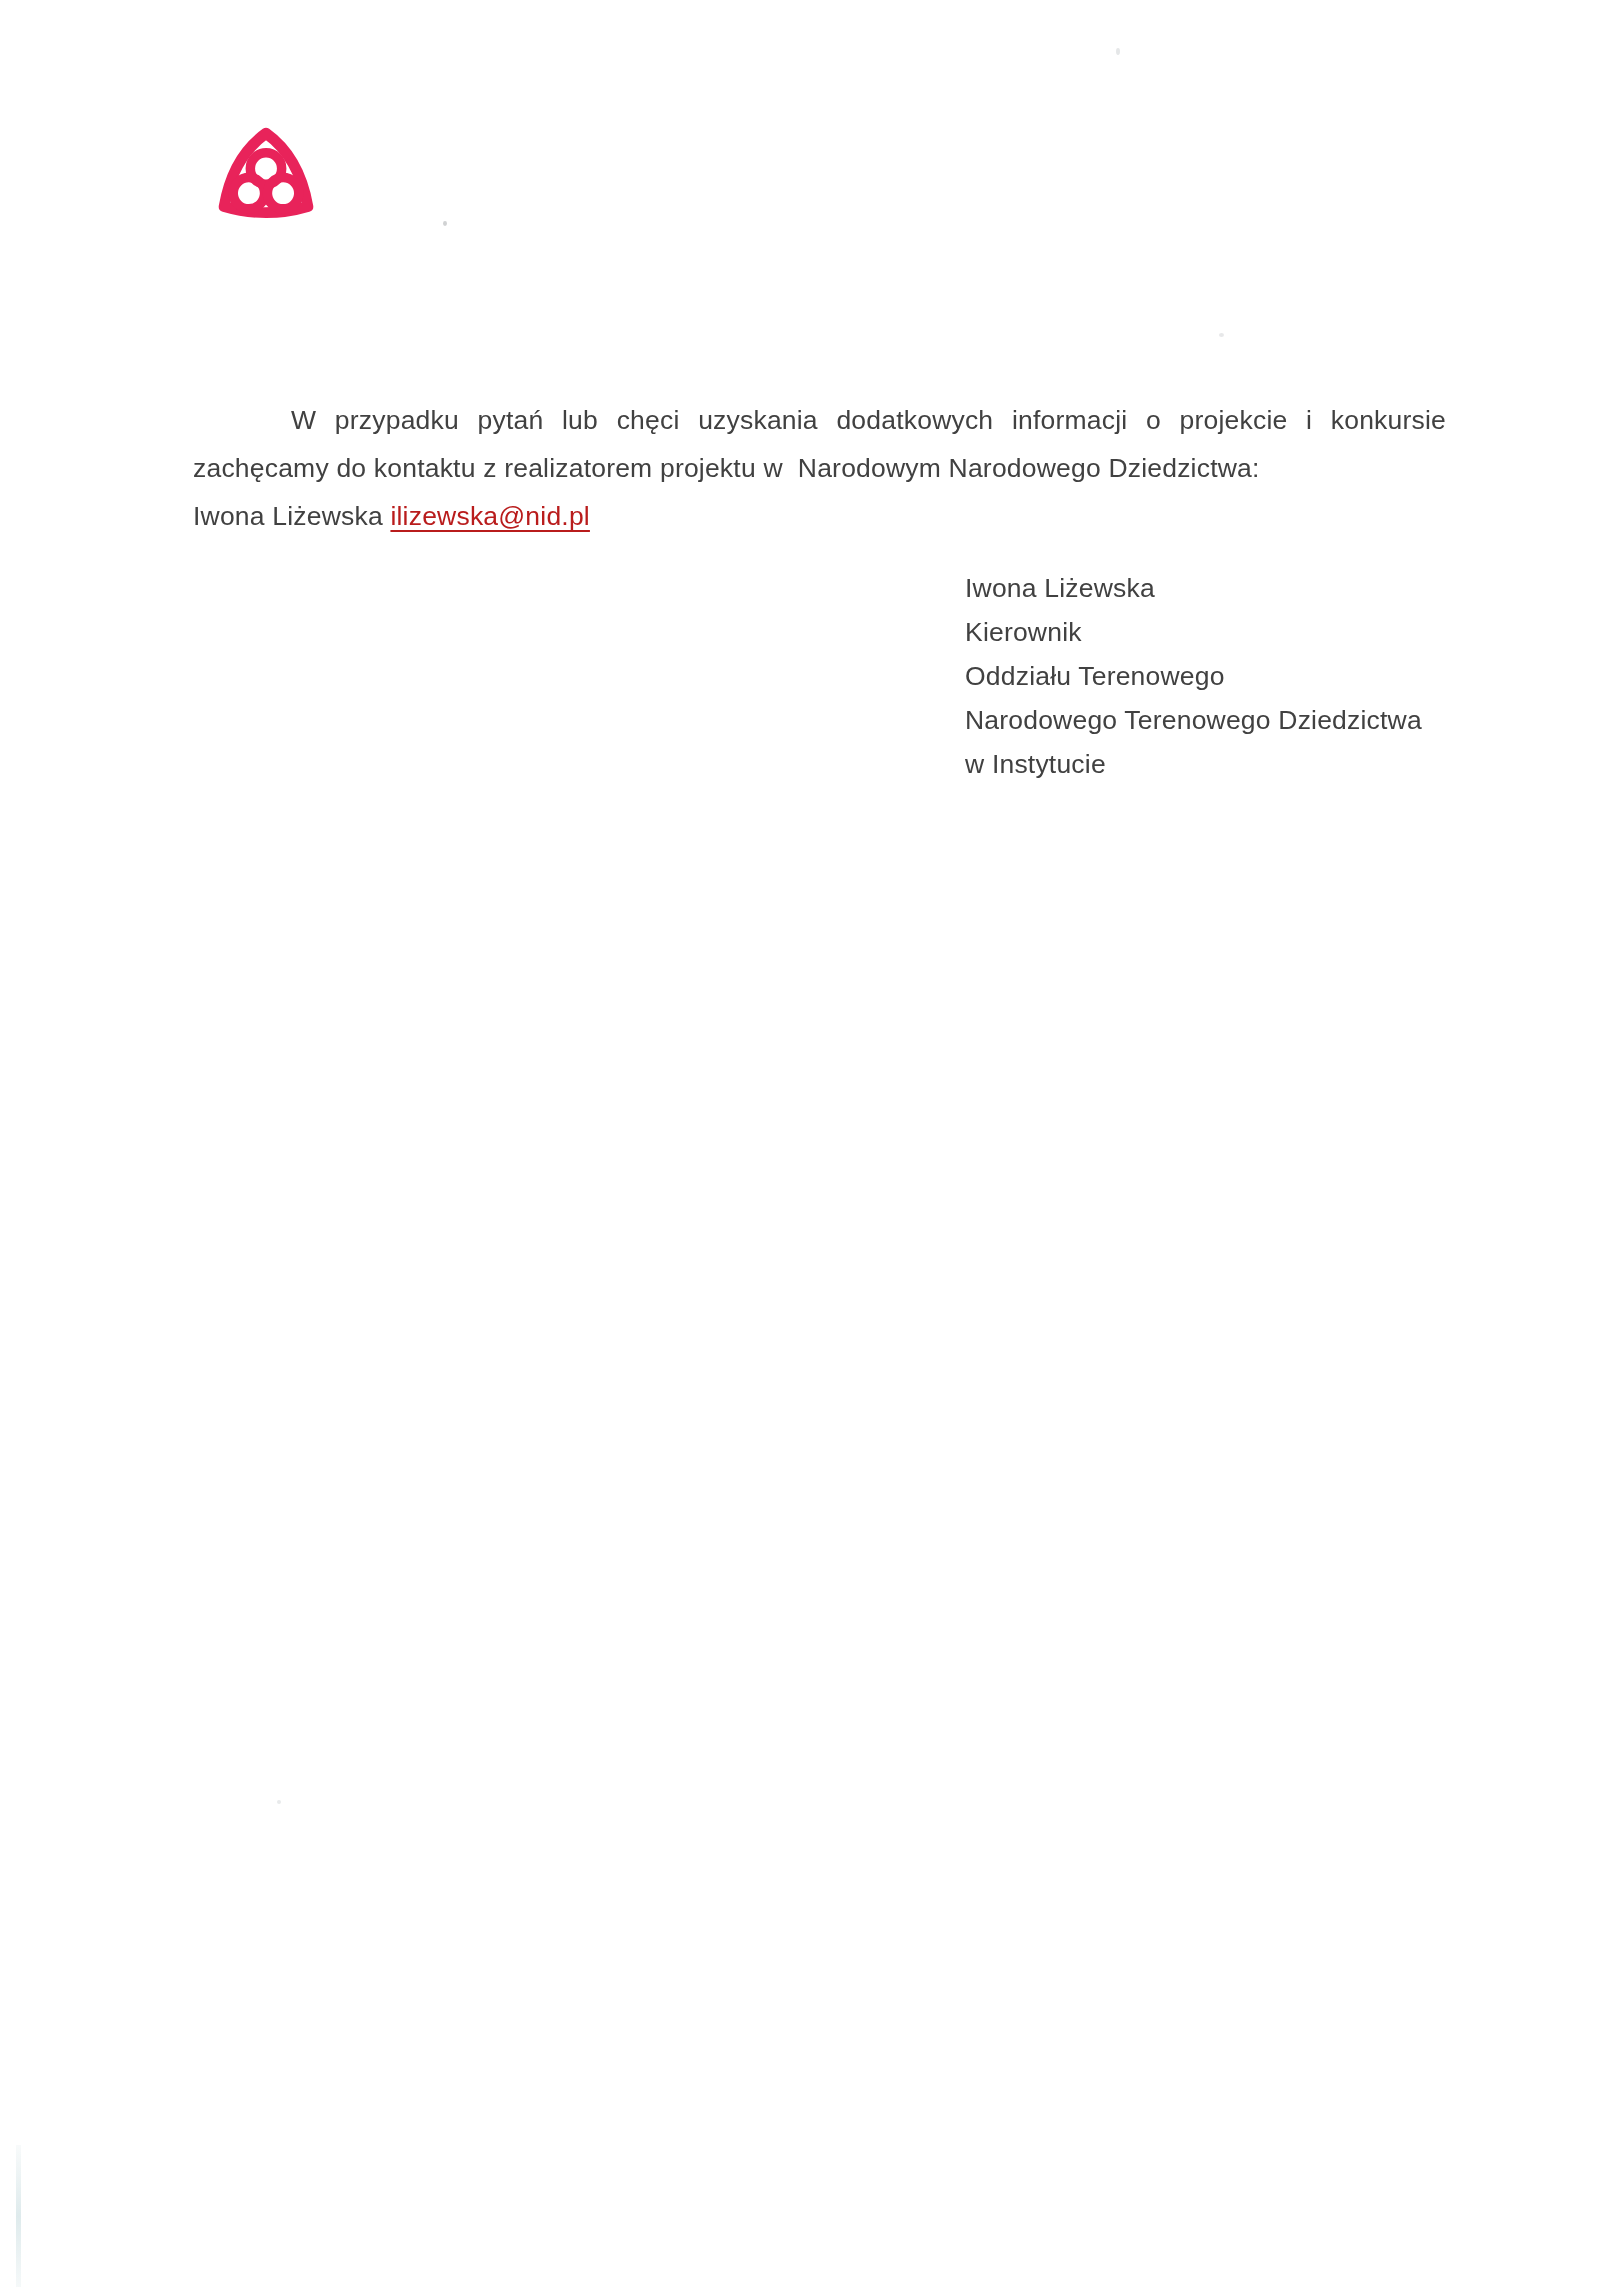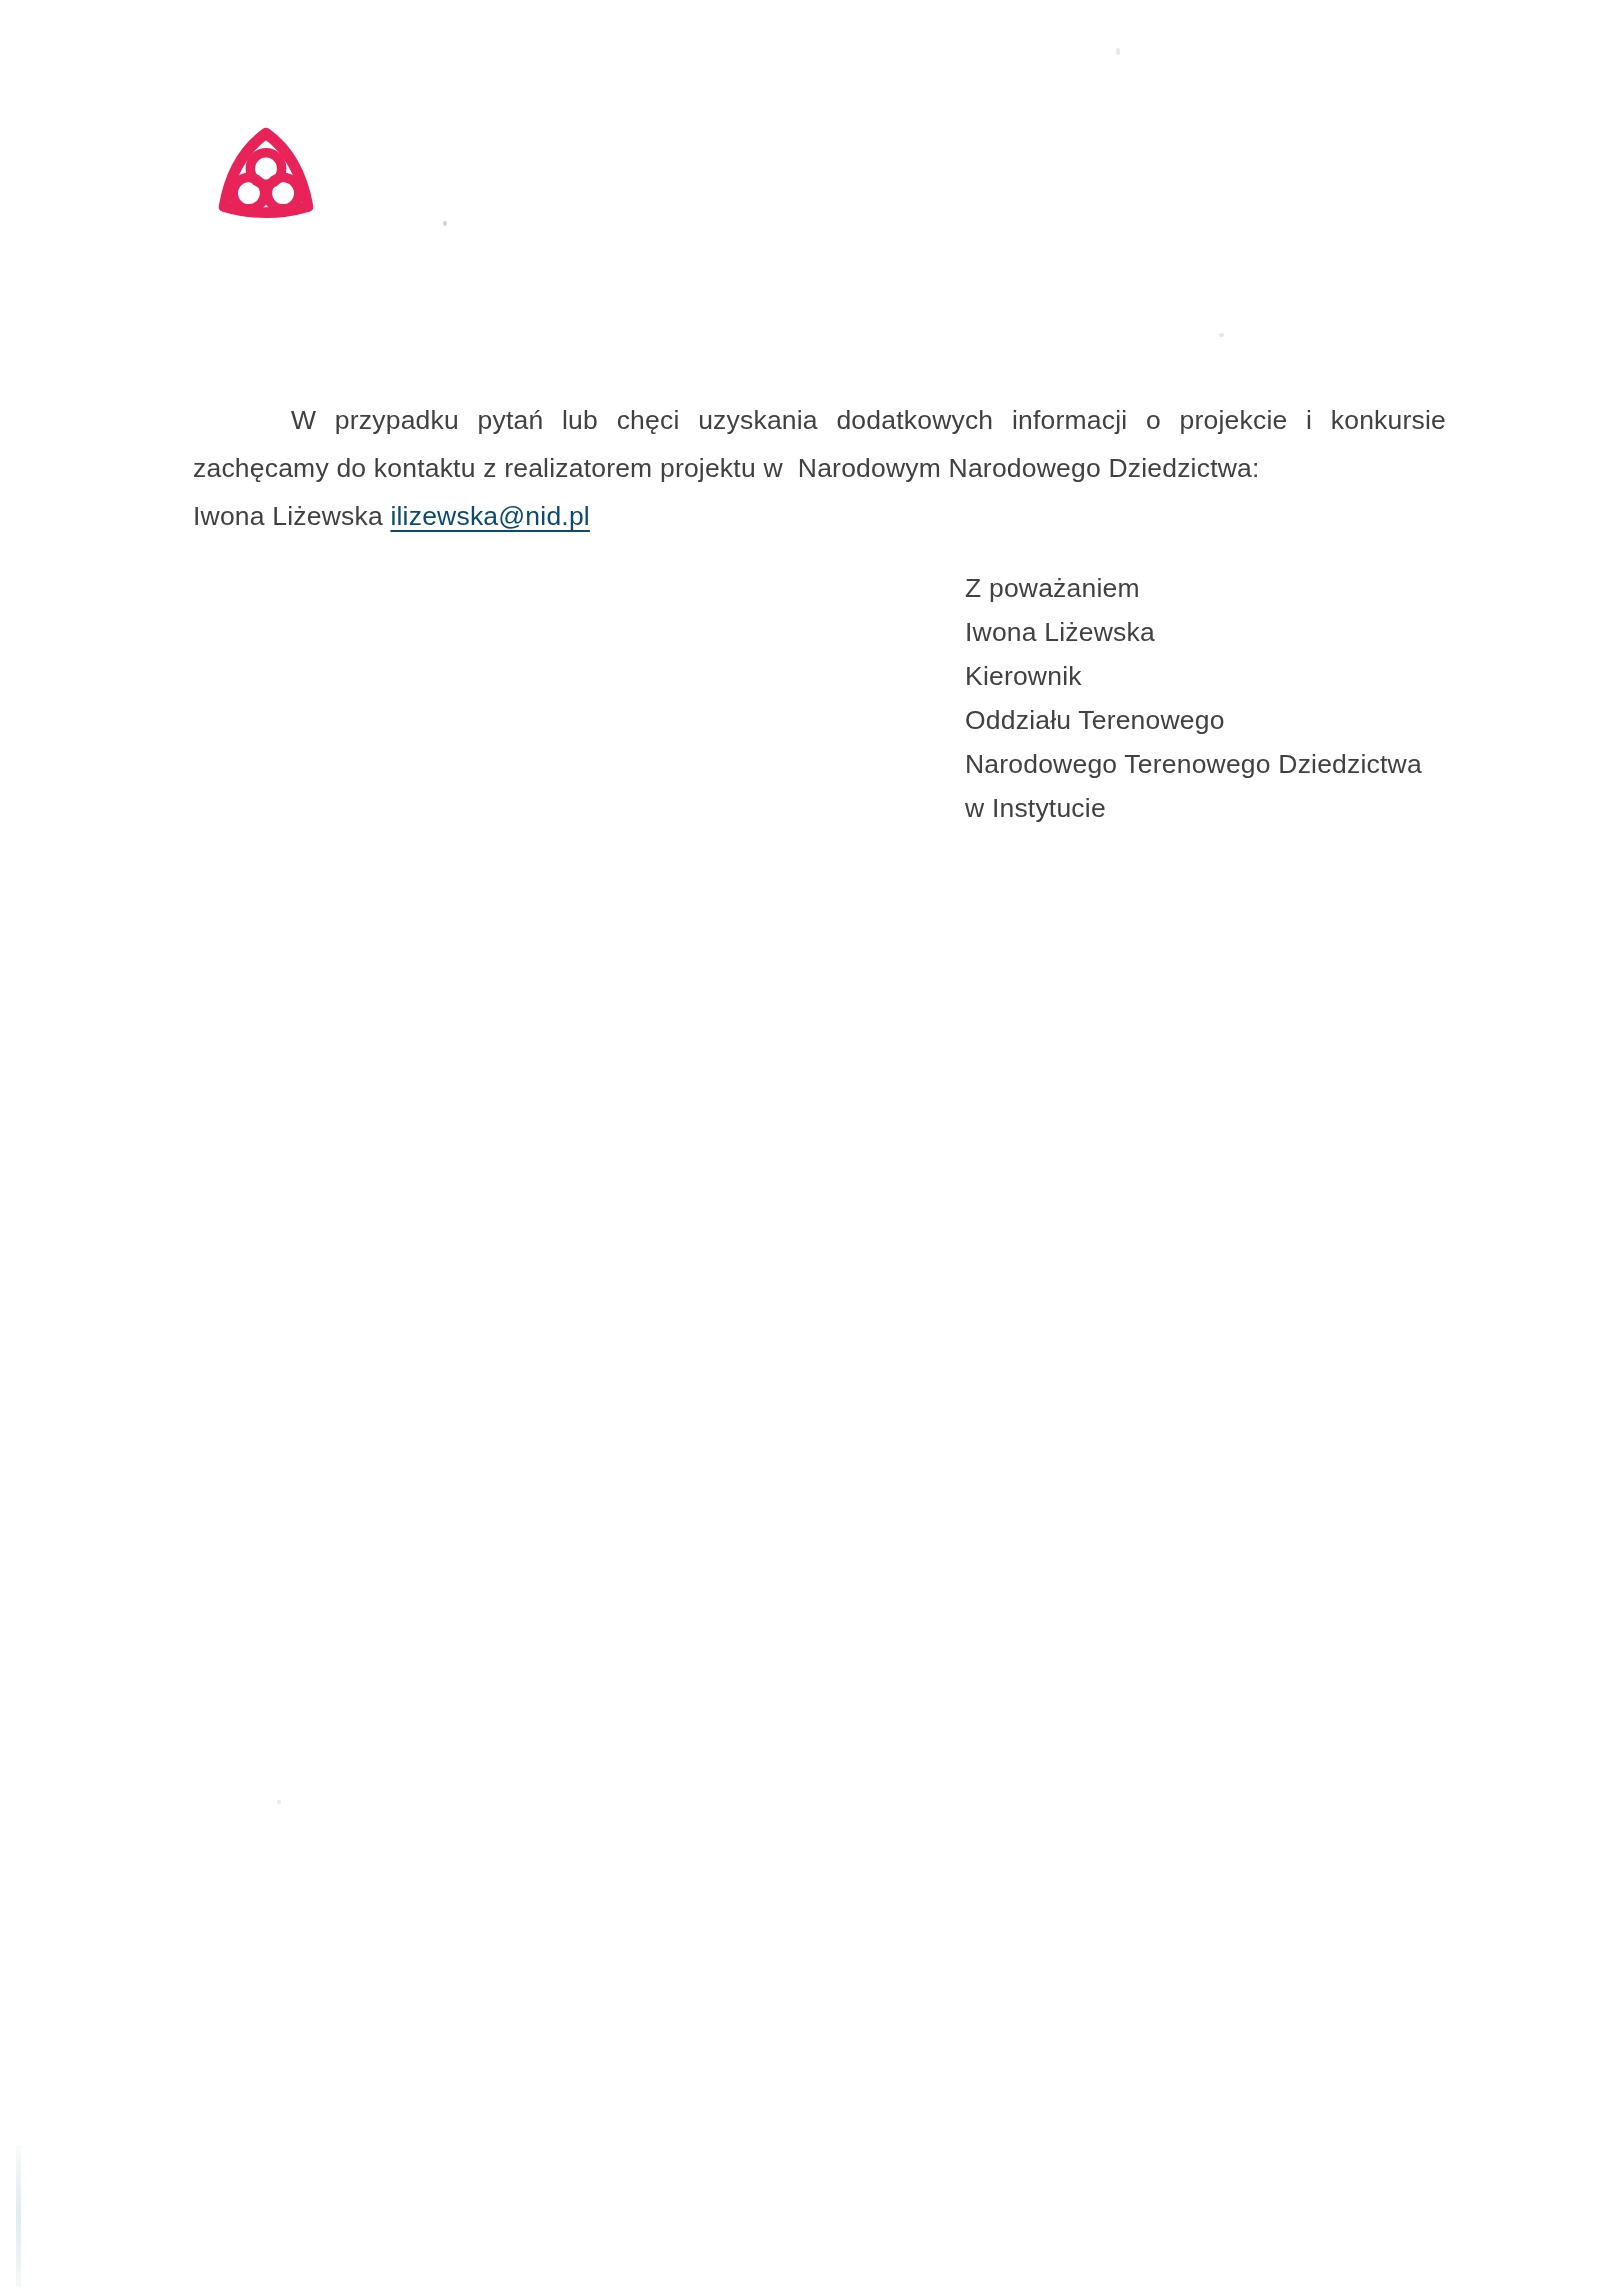--- a/index.html
+++ b/index.html
@@ -42,21 +42,21 @@
     margin-left: 98px;      
     width: 1155px;
     text-align: justify;
     text-align-last: justify;
   }
   .body-line-2 {
     white-space: pre-wrap;   
   }
   .contact-line { white-space: pre-wrap; }
   .email-link {
-    color: #0c4a6e;
+    color: #b91c1c;
     text-decoration: underline;
     text-decoration-thickness: 2px;
     text-underline-offset: 4.9px;
     cursor: pointer;
   }
 
   
   .signature {
     position: absolute;
     left: 965px;
@@ -98,21 +98,20 @@
     </svg>
   </div>
 
   <div class="body-text">
     <div class="body-line-1">W przypadku pytań lub chęci uzyskania dodatkowych informacji o projekcie i konkursie</div>
     <div class="body-line-2">zachęcamy do kontaktu z realizatorem projektu w  Narodowym Narodowego Dziedzictwa:</div>
     <div class="contact-line"><span>Iwona Liżewska </span><a class="email-link">ilizewska@nid.pl</a></div>
   </div>
 
   <div class="signature">
-    <div>Z poważaniem</div>
     <div>Iwona Liżewska</div>
     <div>Kierownik</div>
     <div>Oddziału Terenowego</div>
     <div>Narodowego Terenowego Dziedzictwa</div>
     <div>w Instytucie</div>
   </div>
 
   <div class="scan-line"></div>
   <div class="speck speck-1"></div>
   <div class="speck speck-2"></div>

